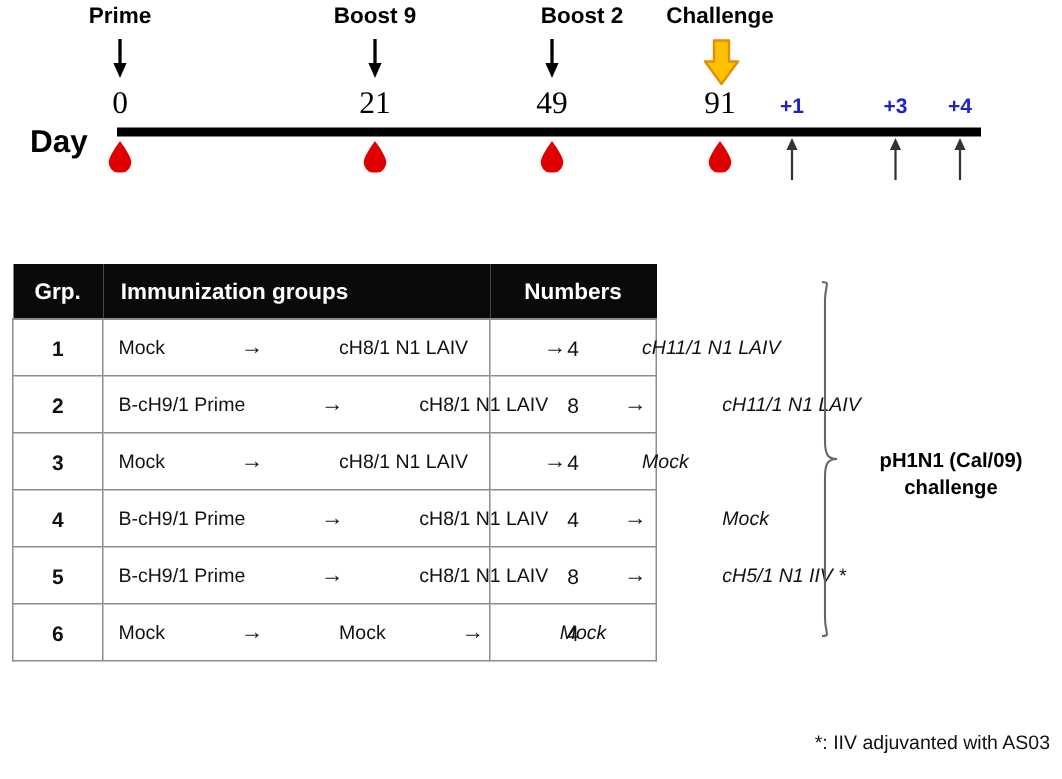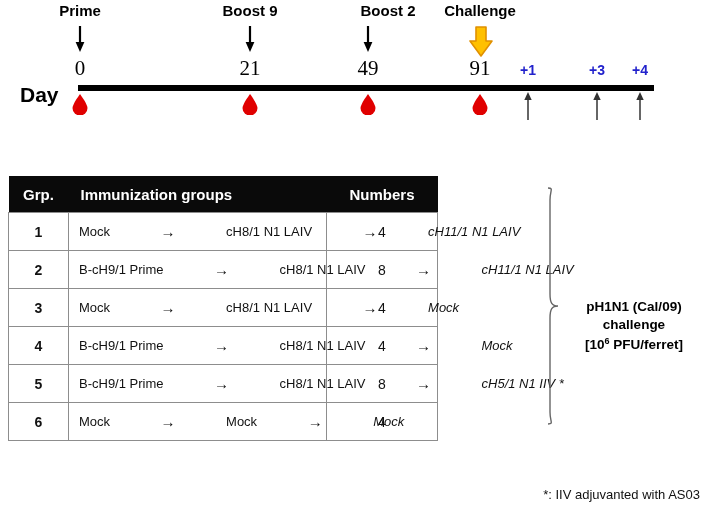--- a/index.html
+++ b/index.html
@@ -377,16 +377,15 @@
 
 <div id="bracket">
   <svg width="14" height="240" viewBox="0 0 14 240" preserveAspectRatio="none">
     <path d="M2 2 C8 2 4 4 4 14 L4 108 C4 117 6 120 12 120 C6 120 4 123 4 132 L4 226 C4 236 8 238 2 238" fill="none" stroke="#666" stroke-width="1.4"></path>
   </svg>
 </div>
 
 <div id="challenge-note">
   <span>pH1N1 (Cal/09)</span><br>
   <span>challenge</span><br>
-  <span><span>[10</span><sup>6</sup><span> PFU/ferret]</span></span>
 </div>
 
 <div id="footnote">*: IIV adjuvanted with AS03</div>
 
 </body></html>

